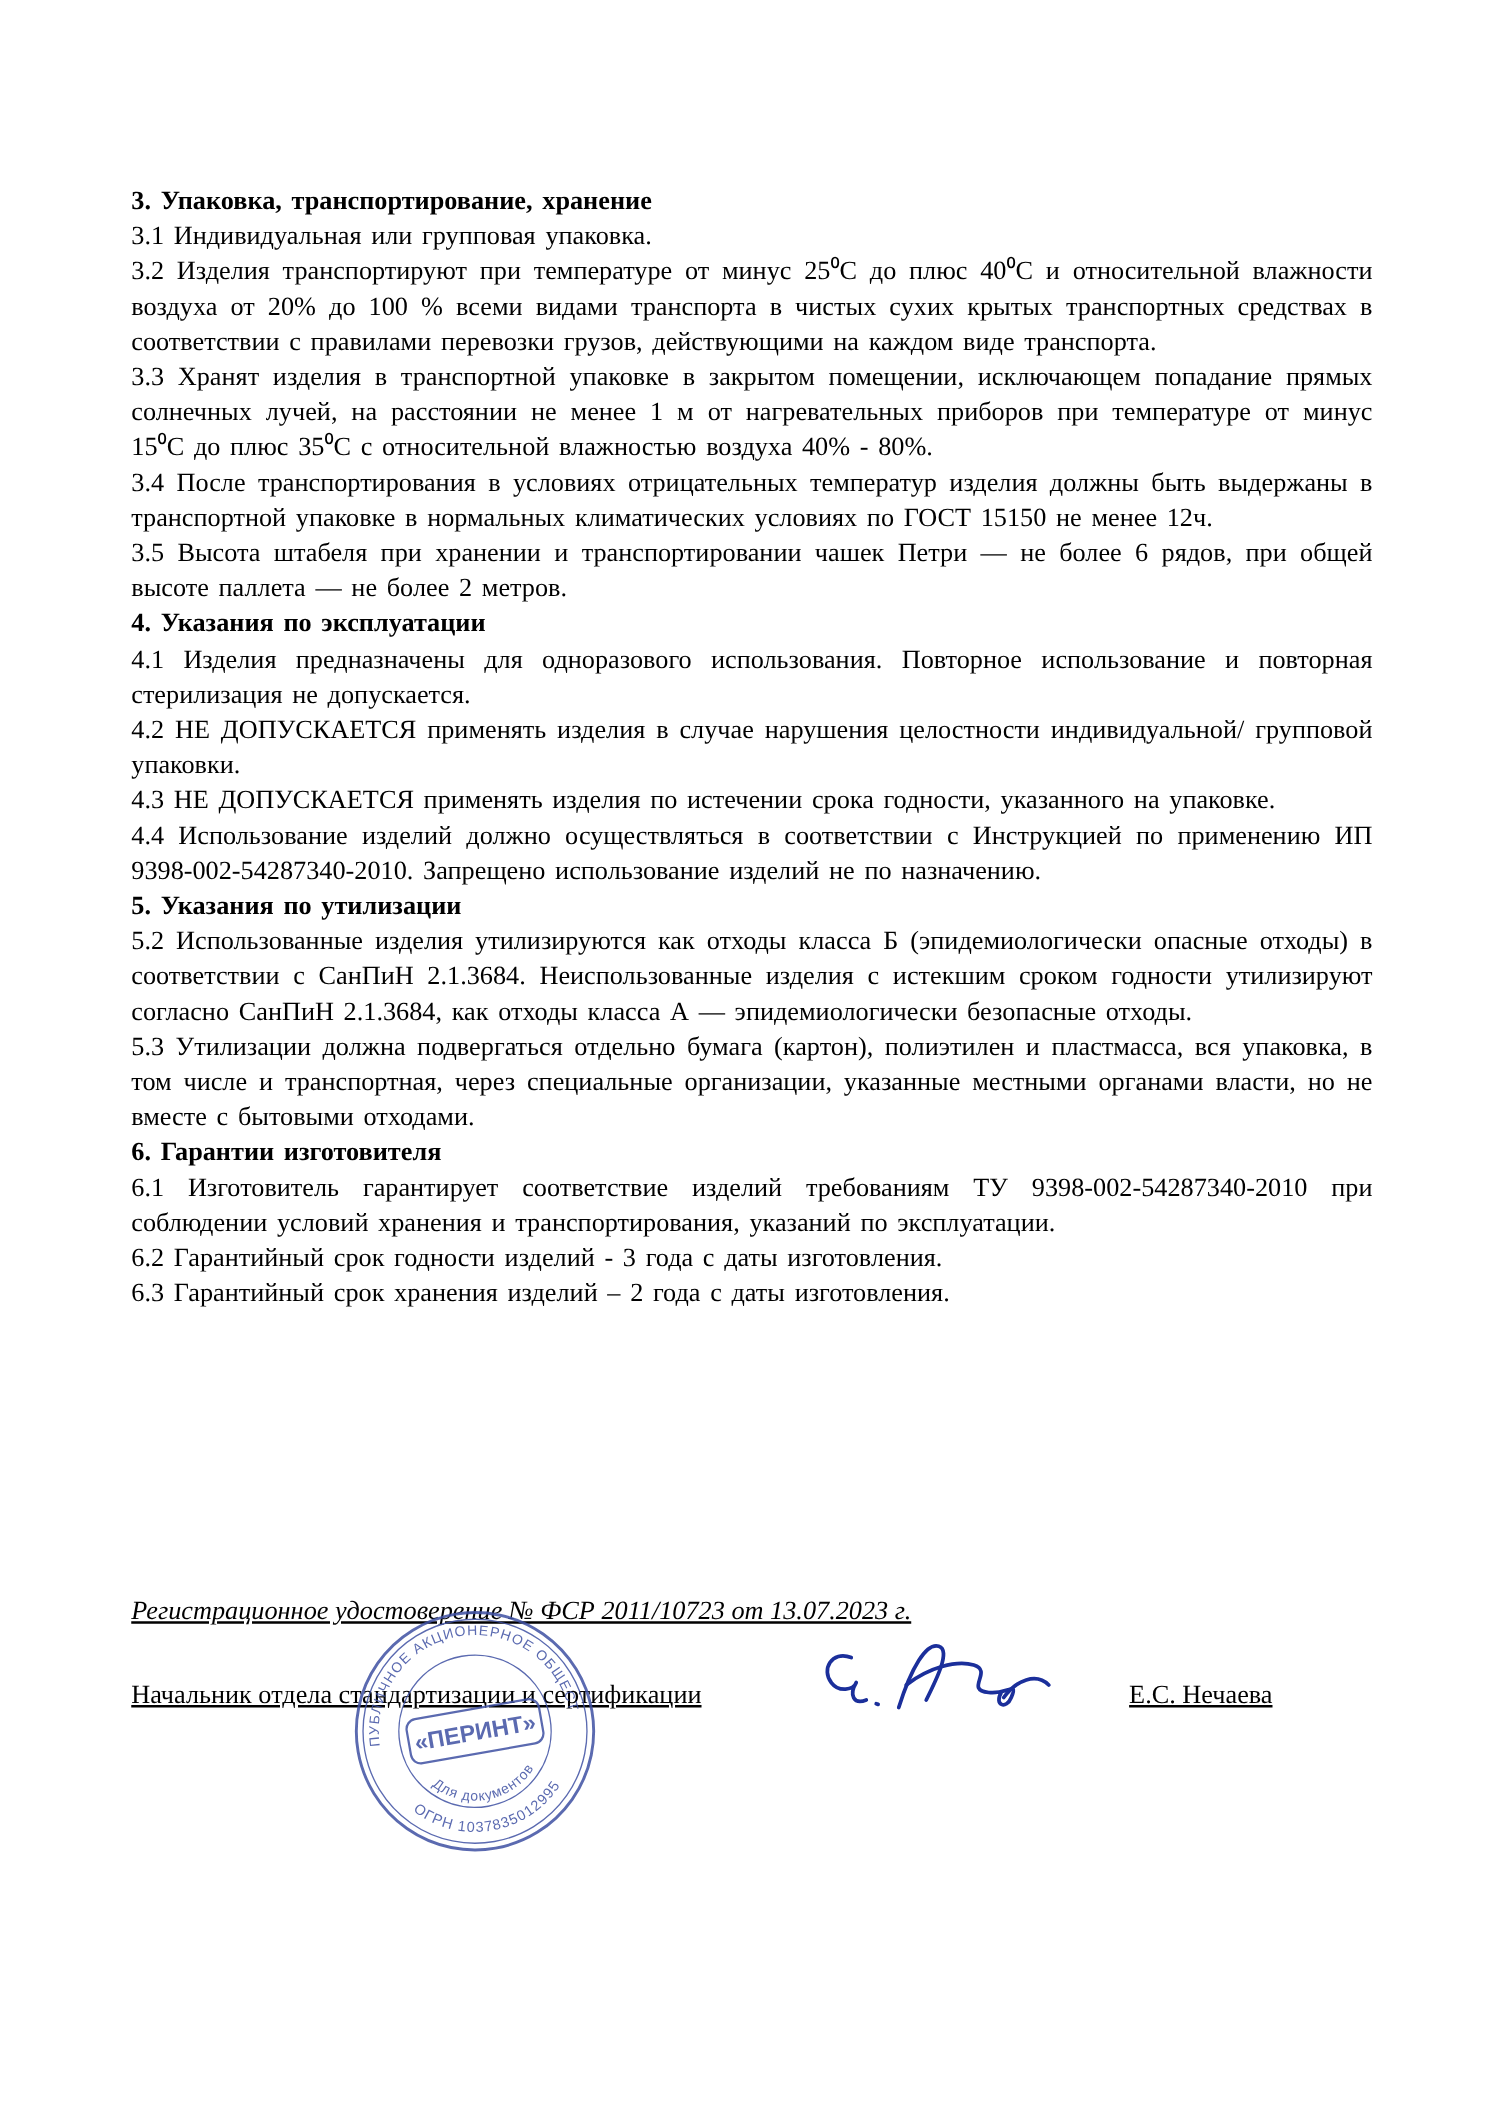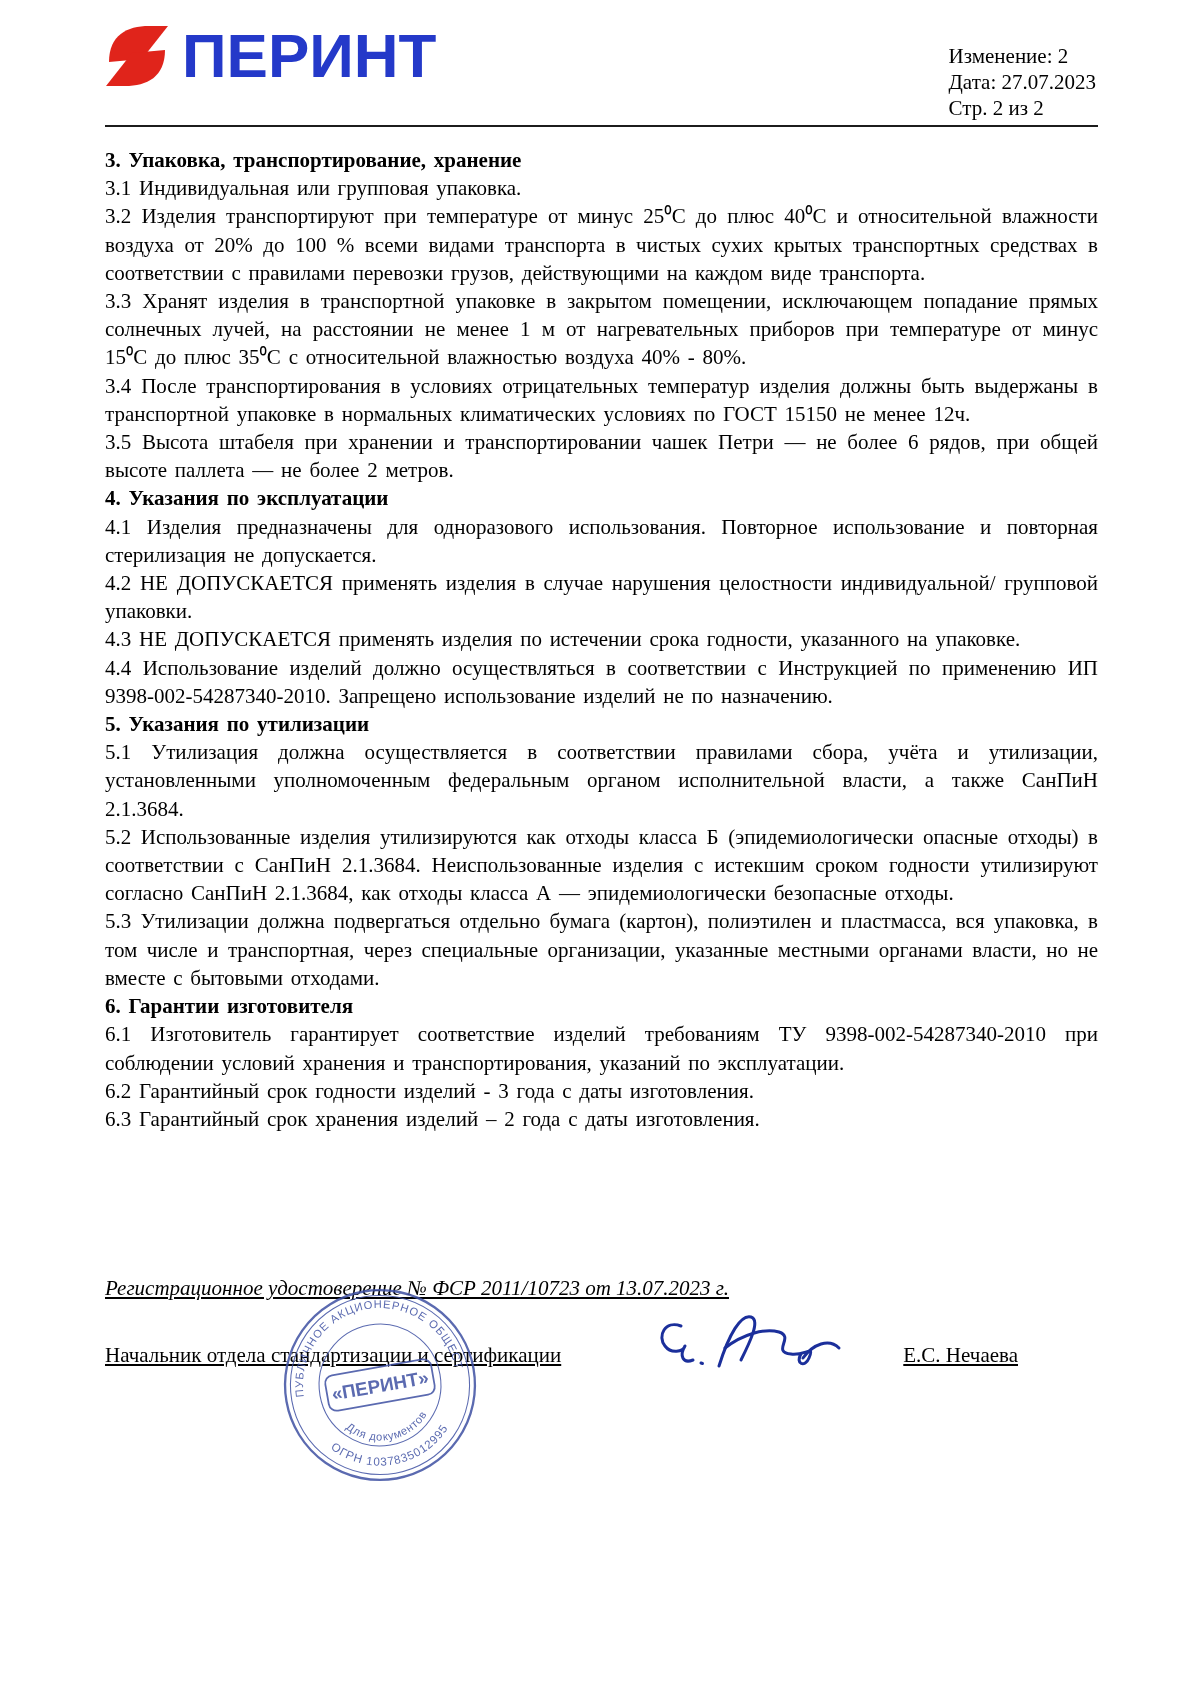--- a/index.html
+++ b/index.html
@@ -47,52 +47,36 @@
     transform: rotate(-10deg);
   }
   .stamp-svg text { font-family: "Liberation Sans", sans-serif; fill: #3f51a3; }
   .autograph-svg { position: absolute; left: 548px; top: 24px; }
 </style>
 </head>
 <body>
 
 <div class="page">
 
-  <div class="header">
-    <div class="logo">
-      <svg class="logo-icon" width="80" height="80" viewBox="0 0 80 80" aria-hidden="true">
-        <path d="M12 46 C12 19 30 10 52 10 L71 10 L45 43 Z" fill="#e0241b"></path>
-        <path d="M68 34 C68 61 50 70 28 70 L9 70 L35 37 Z" fill="#e0241b"></path>
-      </svg>
-      <span class="logo-text">ПЕРИНТ</span>
-    </div>
-    <div class="header-meta">
-      <div>Изменение: 2</div>
-      <div>Дата: 27.07.2023</div>
-      <div>Стр. 2 из 2</div>
-    </div>
-    <div class="header-rule"></div>
-  </div>
 
   <div class="doc-body">
     <h2>3. Упаковка, транспортирование, хранение</h2>
     <p>3.1 Индивидуальная или групповая упаковка.</p>
     <p>3.2 Изделия транспортируют при температуре от минус 25⁰С до плюс 40⁰С и относительной влажности воздуха от 20% до 100 % всеми видами транспорта в чистых сухих крытых транспортных средствах в соответствии с правилами перевозки грузов, действующими на каждом виде транспорта.</p>
     <p>3.3 Хранят изделия в транспортной упаковке в закрытом помещении, исключающем попадание прямых солнечных лучей, на расстоянии не менее 1 м от нагревательных приборов при температуре от минус 15⁰С до плюс 35⁰С с относительной влажностью воздуха 40% - 80%.</p>
     <p>3.4 После транспортирования в условиях отрицательных температур изделия должны быть выдержаны в транспортной упаковке в нормальных климатических условиях по ГОСТ 15150 не менее 12ч.</p>
     <p>3.5 Высота штабеля при хранении и транспортировании чашек Петри — не более 6 рядов, при общей высоте паллета — не более 2 метров.</p>
 
     <h2>4. Указания по эксплуатации</h2>
     <p>4.1 Изделия предназначены для одноразового использования. Повторное использование и повторная стерилизация не допускается.</p>
     <p>4.2 НЕ ДОПУСКАЕТСЯ применять изделия в случае нарушения целостности индивидуальной/ групповой упаковки.</p>
     <p>4.3 НЕ ДОПУСКАЕТСЯ применять изделия по истечении срока годности, указанного на упаковке.</p>
     <p>4.4 Использование изделий должно осуществляться в соответствии с Инструкцией по применению ИП 9398-002-54287340-2010. Запрещено использование изделий не по назначению.</p>
 
     <h2>5. Указания по утилизации</h2>
-    <p>5.1 Утилизация должна осуществляется в соответствии правилами сбора, учёта и утилизации, установленными уполномоченным федеральным органом исполнительной власти, а также СанПиН 2.1.3684.</p>
     <p>5.2 Использованные изделия утилизируются как отходы класса Б (эпидемиологически опасные отходы) в соответствии с СанПиН 2.1.3684. Неиспользованные изделия с истекшим сроком годности утилизируют согласно СанПиН 2.1.3684, как отходы класса А — эпидемиологически безопасные отходы.</p>
     <p>5.3 Утилизации должна подвергаться отдельно бумага (картон), полиэтилен и пластмасса, вся упаковка, в том числе и транспортная, через специальные организации, указанные местными органами власти, но не вместе с бытовыми отходами.</p>
 
     <h2>6. Гарантии изготовителя</h2>
     <p>6.1 Изготовитель гарантирует соответствие изделий требованиям ТУ 9398-002-54287340-2010 при соблюдении условий хранения и транспортирования, указаний по эксплуатации.</p>
     <p>6.2 Гарантийный срок годности изделий - 3 года с даты изготовления.</p>
     <p>6.3 Гарантийный срок хранения изделий – 2 года с даты изготовления.</p>
   </div>
 
   <div class="bottom">

